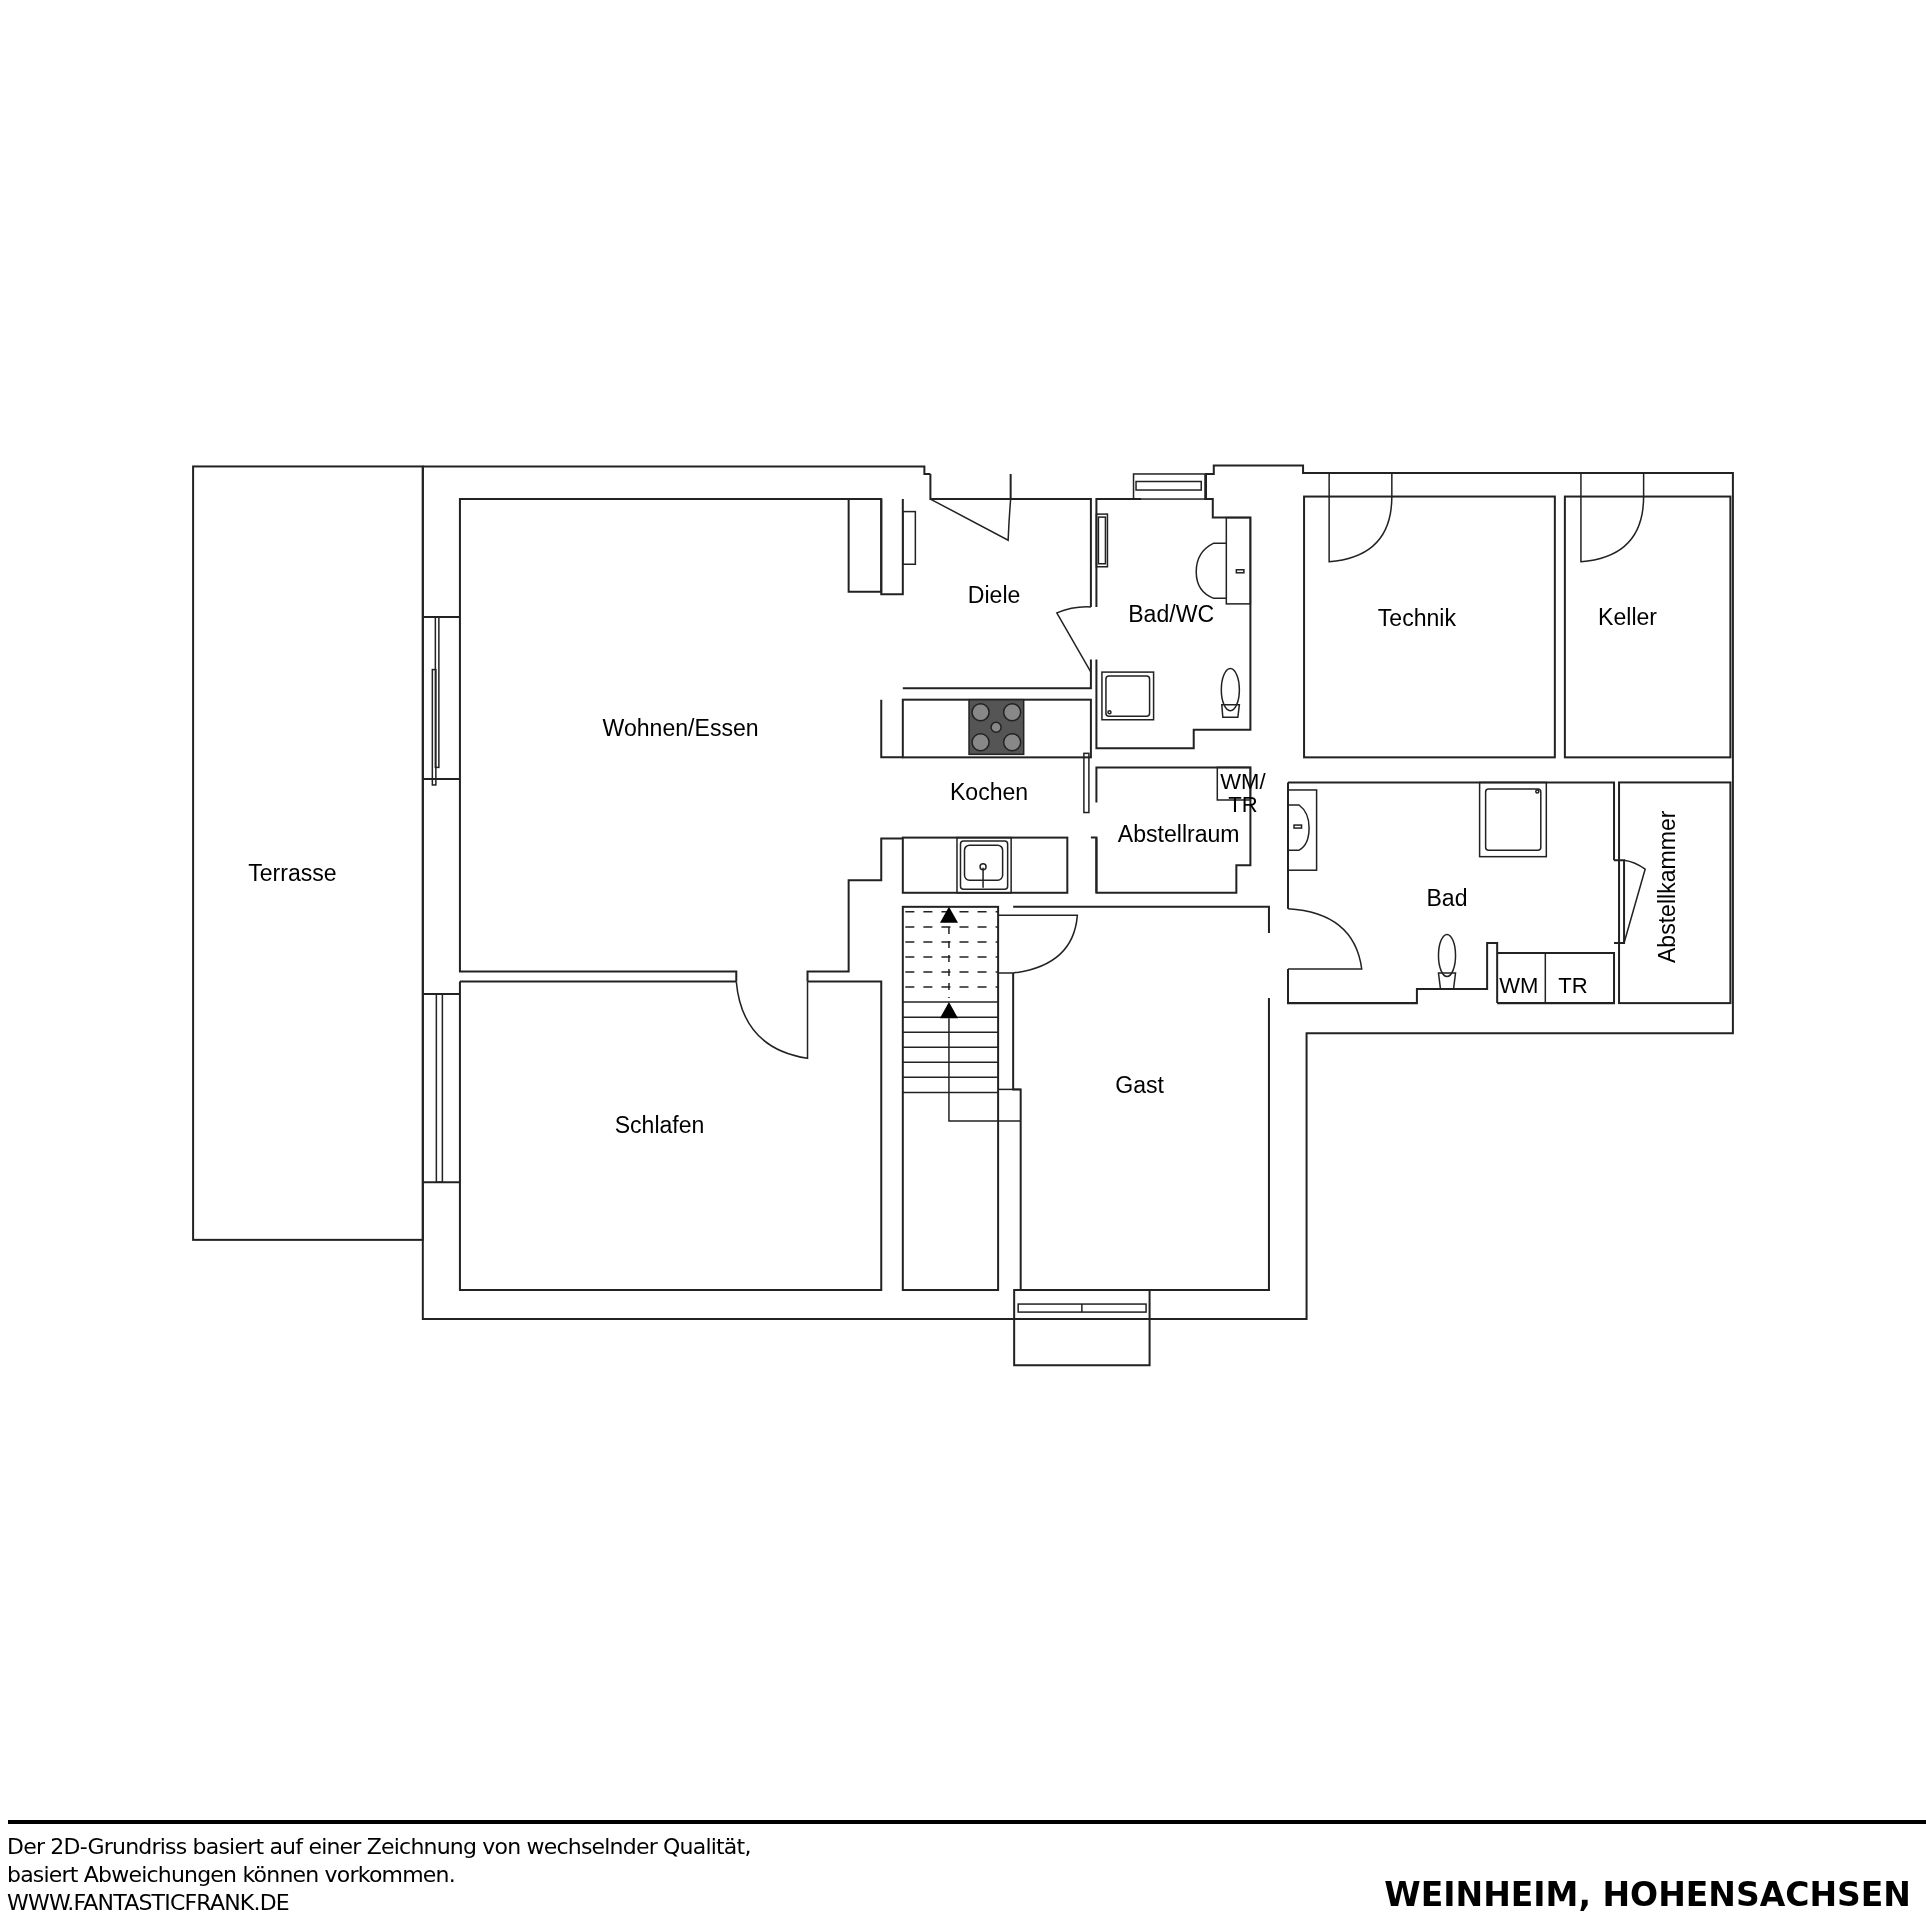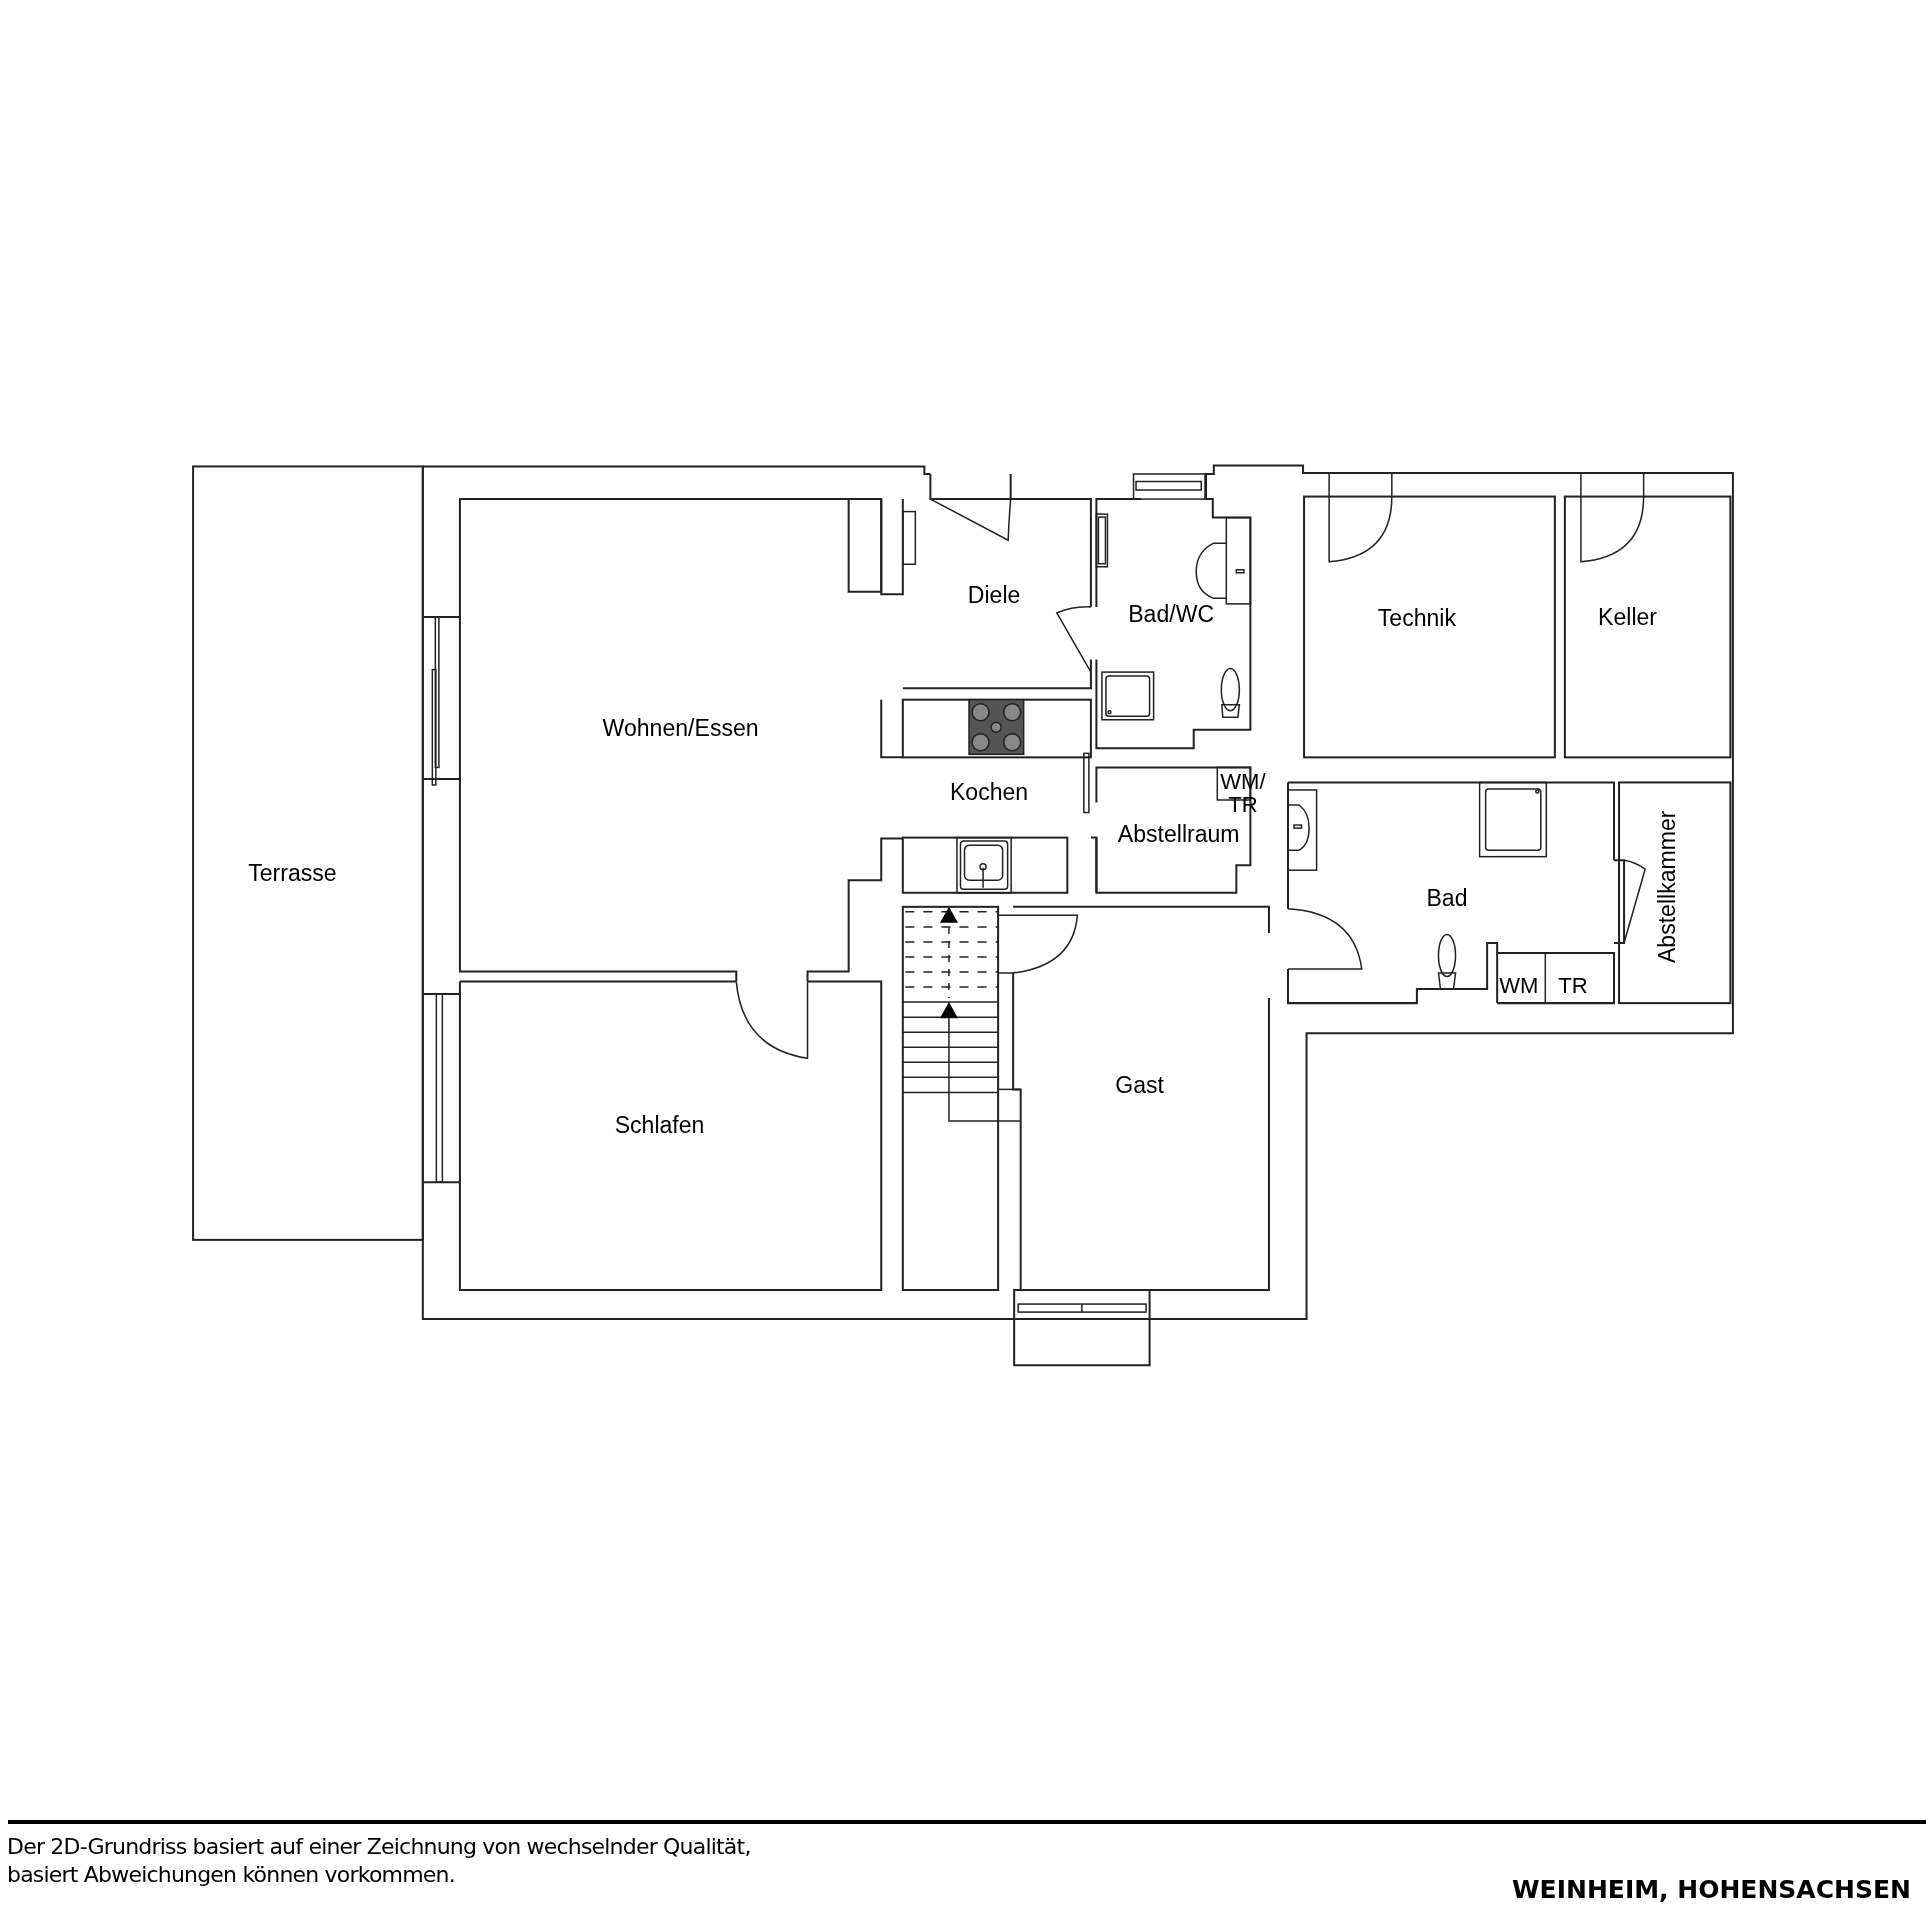--- a/index.html
+++ b/index.html
@@ -5,21 +5,21 @@
   html, body { margin: 0; padding: 0; background: #ffffff; }
   body { width: 1926px; height: 1926px; position: relative; overflow: hidden; font-family: "Liberation Sans", sans-serif; }
   #plan { position: absolute; left: 0; top: 0; width: 1926px; height: 1926px; }
   .w { fill: none; stroke: #222; stroke-width: 4; }
   .t { fill: none; stroke: #222; stroke-width: 3; }
   .room-label { font-family: "Liberation Sans", sans-serif; font-size: 46px; fill: #000; text-anchor: middle; dominant-baseline: middle; }
   .small-label { font-family: "Liberation Sans", sans-serif; font-size: 44px; fill: #000; text-anchor: middle; dominant-baseline: middle; }
   .footer-rule { position: absolute; left: 7.5px; top: 1820px; width: 1919px; height: 3.5px; background: #000; }
   .disclaimer { position: absolute; left: 7px; top: 1833px; font-family: "DejaVu Sans", sans-serif; font-size: 22px; line-height: 28px; color: #000; letter-spacing: -0.8px; }
   .disclaimer div { white-space: nowrap; }
-  .location { position: absolute; right: 15px; top: 1875px; font-family: "DejaVu Sans", sans-serif; font-weight: bold; font-size: 25px; color: #000; letter-spacing: 0px; white-space: nowrap; }
+  .location { position: absolute; right: 15px; top: 1875px; font-family: "DejaVu Sans", sans-serif; font-weight: bold; font-size: 33px; color: #000; letter-spacing: 0px; white-space: nowrap; }
 </style>
 </head>
 <body>
 
 <svg id="plan" viewBox="0 0 3840 3840" xmlns="http://www.w3.org/2000/svg">
 
   <g>
     <rect class="w" x="385" y="930" width="458" height="1542"></rect>
   </g>
 
@@ -200,15 +200,16 @@
   <text class="small-label" x="3136" y="1968">TR</text>
   <text class="room-label" x="3327" y="1768" transform="rotate(-90 3327 1768)">Abstellkammer</text>
   <text class="room-label" x="1315" y="2247">Schlafen</text>
   <text class="room-label" x="2272" y="2168">Gast</text>
 </svg>
 
 <div class="footer-rule"></div>
 <div class="disclaimer">
   <div>Der 2D-Grundriss basiert auf einer Zeichnung von wechselnder Qualität,</div>
   <div>basiert Abweichungen können vorkommen.</div>
+  <div>WWW.FANTASTICFRANK.DE</div>
 </div>
 <div class="location">WEINHEIM, HOHENSACHSEN</div>
 
 
 </body></html>

